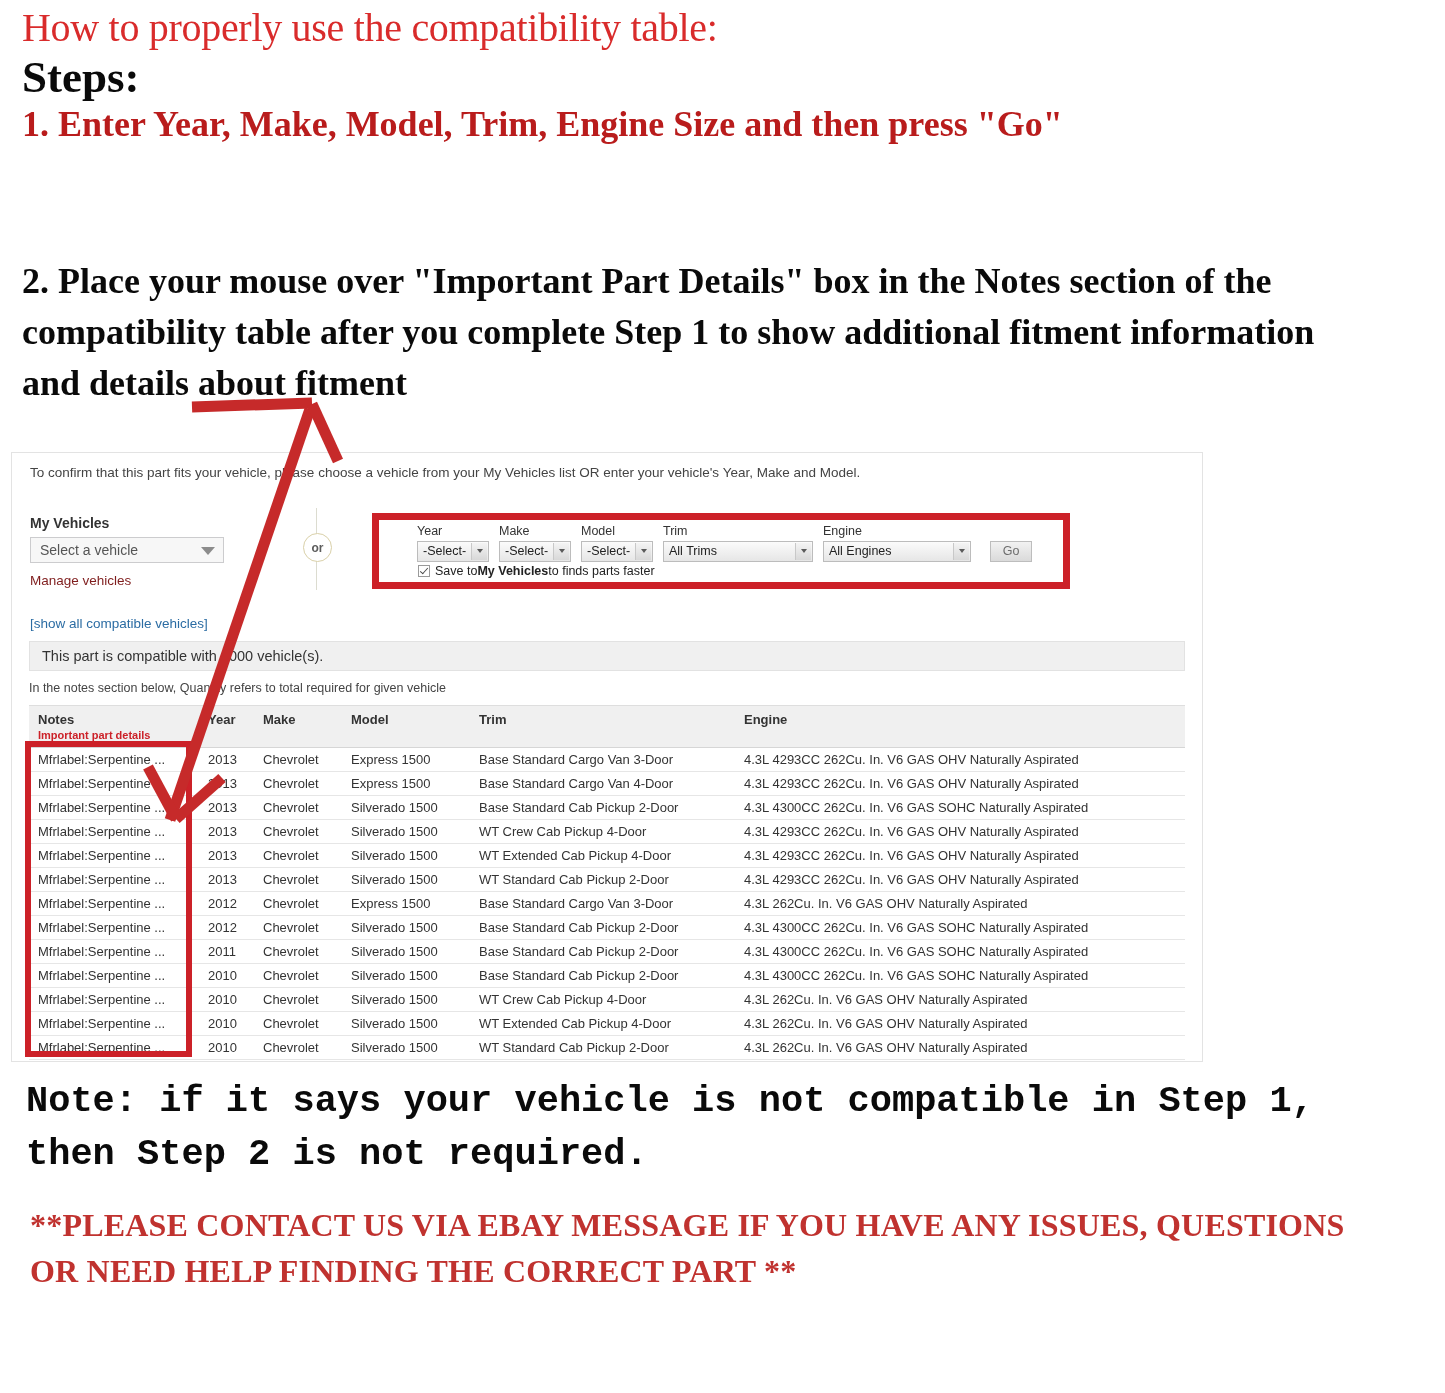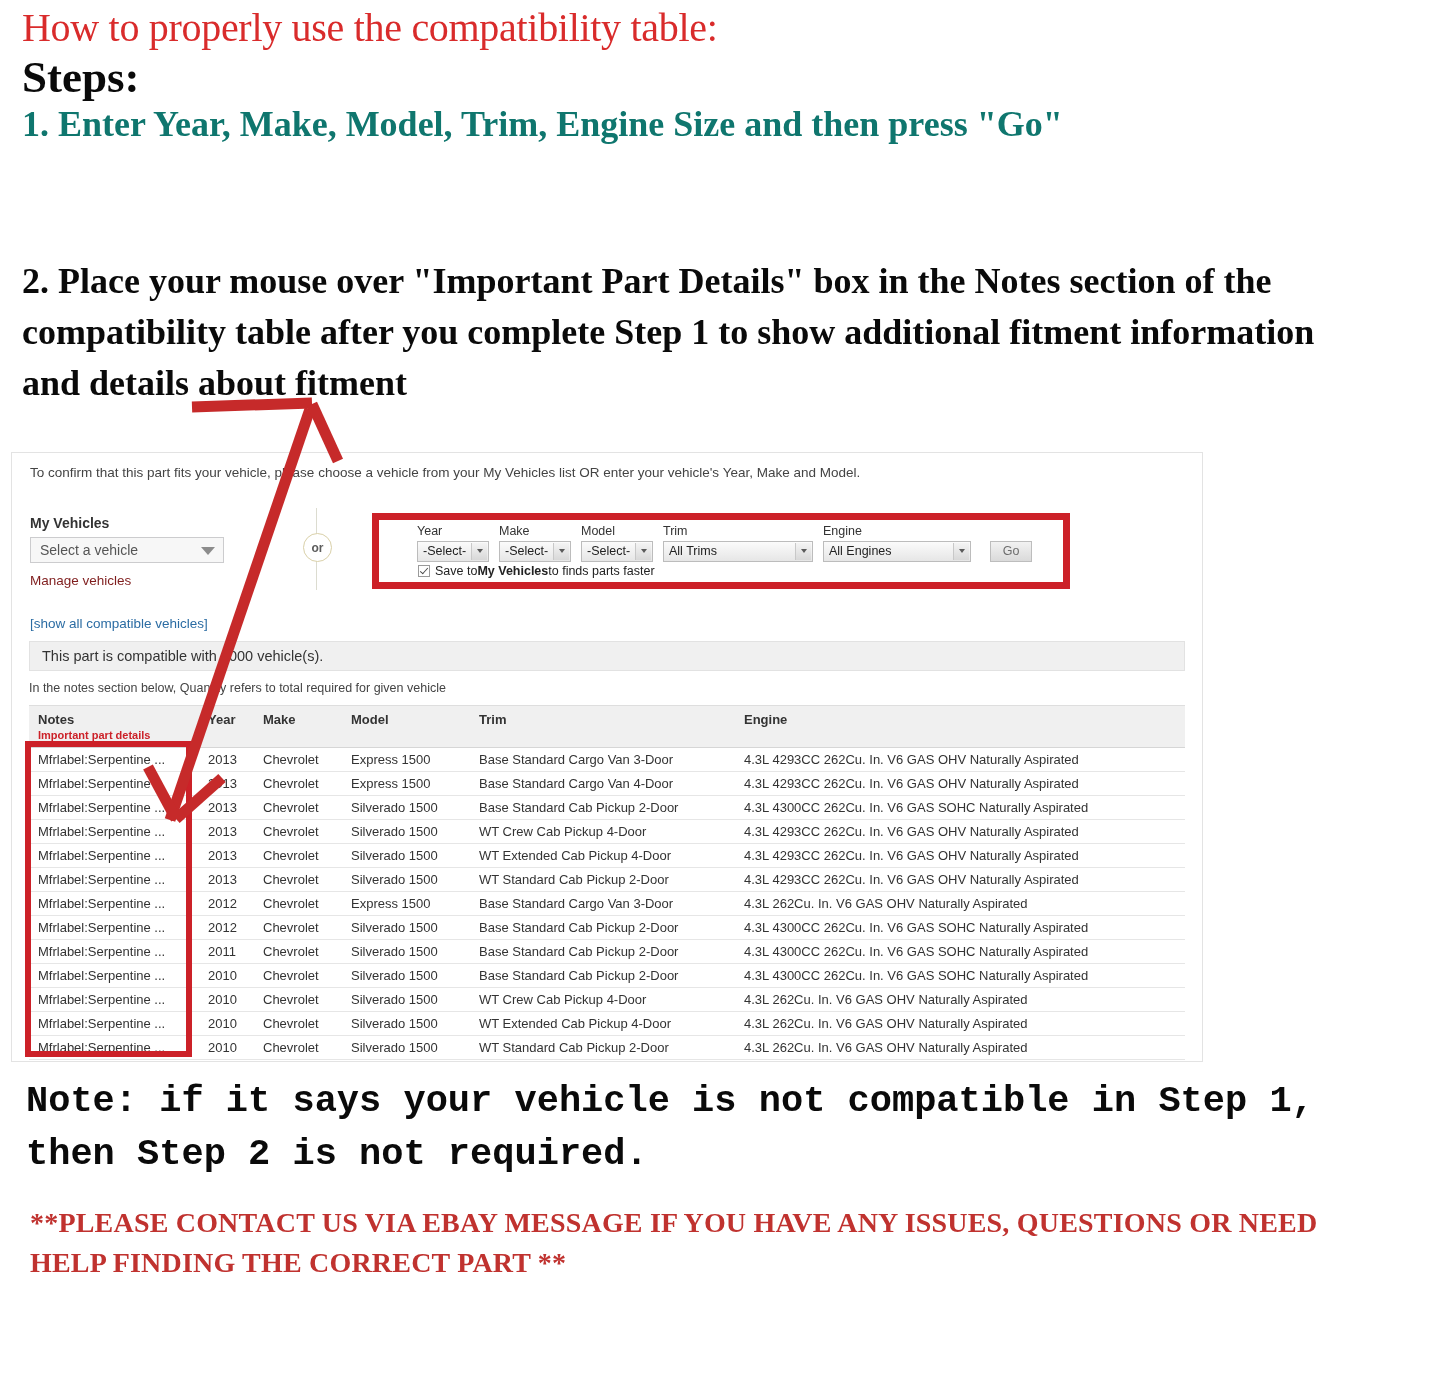--- a/index.html
+++ b/index.html
@@ -39,21 +39,21 @@
     font-size: 45px;
     line-height: 1.02;
     color: #0a0a0a;
     margin: 6px 0 2px 0;
   }
   .step-line {
     font-family: "Liberation Serif", serif;
     font-weight: bold;
     font-size: 36px;
     line-height: 1.2;
-    color: #0f766e;
+    color: #b91c1c;
     margin: 2px 0 0 0;
   }
   .step-two {
     font-family: "Liberation Serif", serif;
     font-weight: bold;
     font-size: 36px;
     line-height: 1.42;
     color: #0a0a0a;
     margin: 0;
     position: absolute;
@@ -392,21 +392,21 @@
     line-height: 1.42;
     color: #0a0a0a;
   }
   .contact-note {
     position: absolute;
     left: 30px;
     top: 1203px;
     width: 1330px;
     font-family: "Liberation Serif", serif;
     font-weight: bold;
-    font-size: 28px;
+    font-size: 32px;
     line-height: 1.43;
     color: #c0322f;
     letter-spacing: 0.2px;
   }
 </style>
 </head>
 <body>
 
 <div class="hdr-wrap">
   <div class="title-red">How to properly use the compatibility table:</div>

